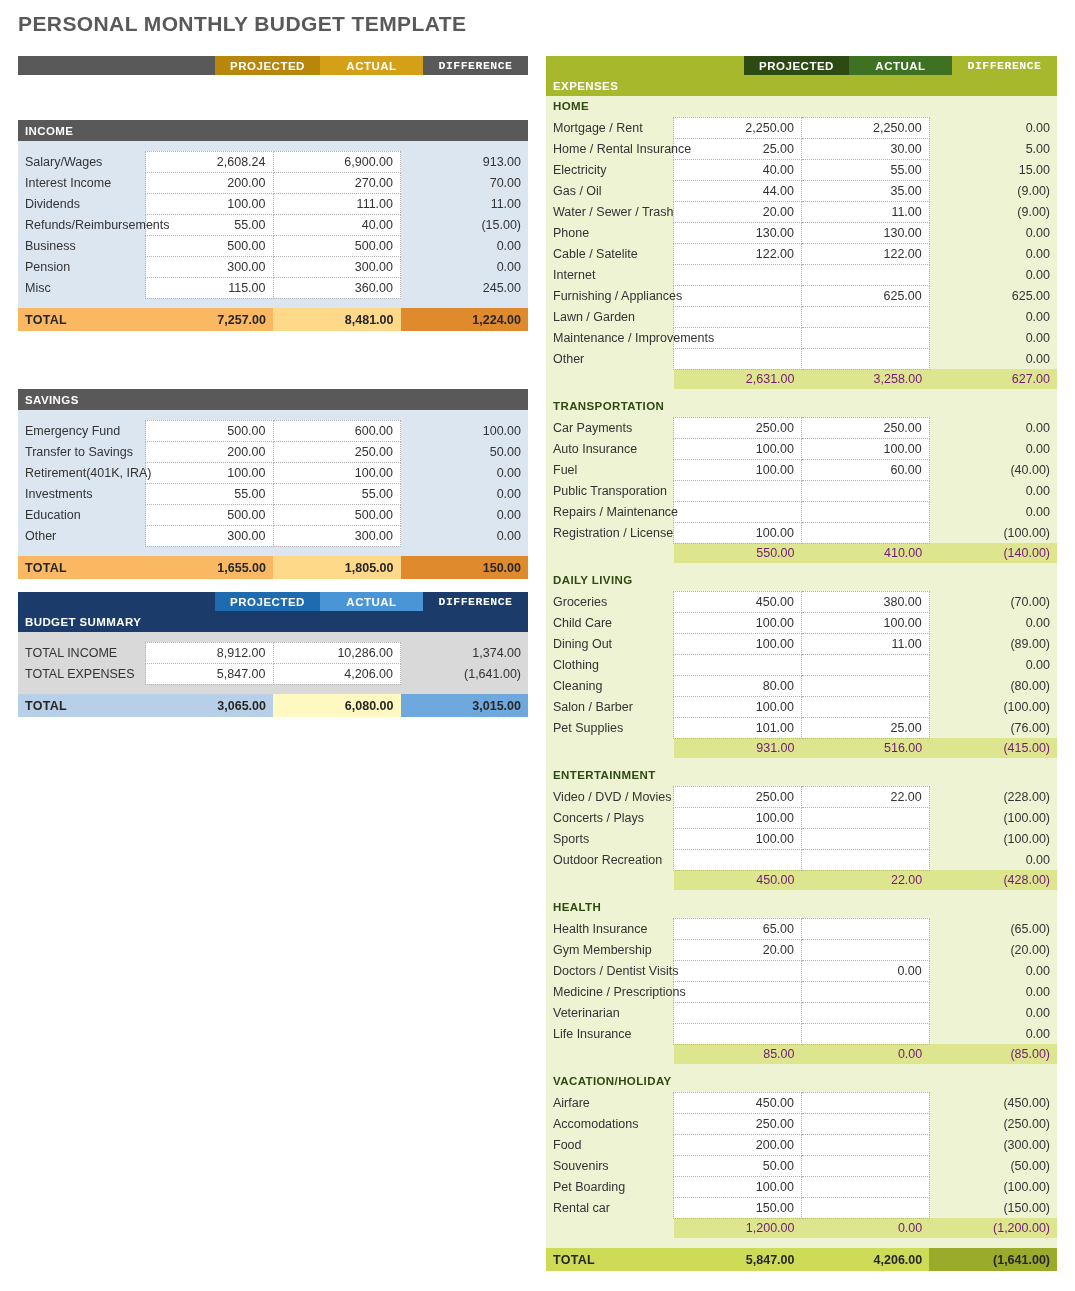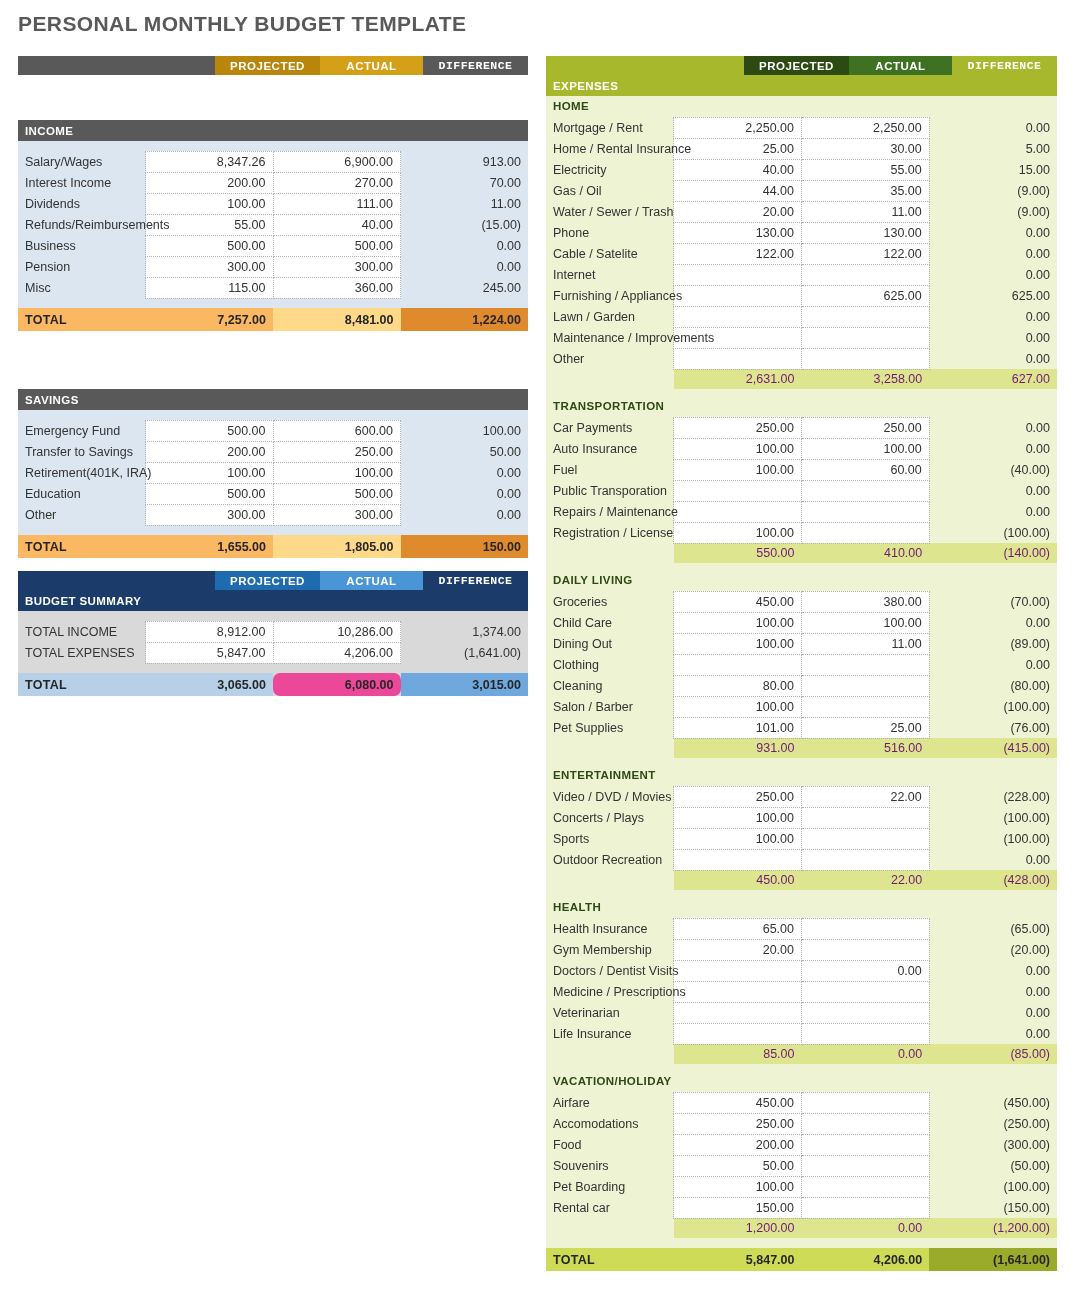--- a/index.html
+++ b/index.html
@@ -108,21 +108,21 @@
     height: 23px;
     color: #262626;
   }
   .total-row .c-label { letter-spacing: 0.3px; }
 
   .tot-gold .c-label, .tot-gold .c-proj { background: #fbb862; }
   .tot-gold .c-act  { background: #ffd98a; }
   .tot-gold .c-diff { background: #e08a2e; }
 
   .tot-blue .c-label, .tot-blue .c-proj { background: #b7d0e8; }
-  .tot-blue .c-act  { background: #ec4899; border-radius: 7px; }
+  .tot-blue .c-act  { background: #fef9c3; }
   .tot-blue .c-diff { background: #6fa8dc; }
 
   .tot-green .c-label, .tot-green .c-proj { background: #cddb56; }
   .tot-green .c-act  { background: #cddb56; }
   .tot-green .c-diff { background: #9aab2b; }
 
   
   .grp-title td {
     font-size: 11.5px;
     font-weight: bold;
@@ -157,21 +157,21 @@
     <table class="tbl body-blue">
       <tbody id="income-rows">
           <tr class="pad-row">
             <td></td>
             <td></td>
             <td></td>
             <td></td>
           </tr>
           <tr>
             <td class="c-label">Salary/Wages</td>
-            <td class="c-proj cell-in">8,347.26</td>
+            <td class="c-proj cell-in">2,608.24</td>
             <td class="c-act cell-in">6,900.00</td>
             <td class="c-diff">913.00</td>
           </tr>
           <tr>
             <td class="c-label">Interest Income</td>
             <td class="c-proj cell-in">200.00</td>
             <td class="c-act cell-in">270.00</td>
             <td class="c-diff">70.00</td>
           </tr>
           <tr>
@@ -241,20 +241,26 @@
           <tr>
             <td class="c-label">Transfer to Savings</td>
             <td class="c-proj cell-in">200.00</td>
             <td class="c-act cell-in">250.00</td>
             <td class="c-diff">50.00</td>
           </tr>
           <tr>
             <td class="c-label">Retirement(401K, IRA)</td>
             <td class="c-proj cell-in">100.00</td>
             <td class="c-act cell-in">100.00</td>
+            <td class="c-diff">0.00</td>
+          </tr>
+          <tr>
+            <td class="c-label">Investments</td>
+            <td class="c-proj cell-in">55.00</td>
+            <td class="c-act cell-in">55.00</td>
             <td class="c-diff">0.00</td>
           </tr>
           <tr>
             <td class="c-label">Education</td>
             <td class="c-proj cell-in">500.00</td>
             <td class="c-act cell-in">500.00</td>
             <td class="c-diff">0.00</td>
           </tr>
           <tr>
             <td class="c-label">Other</td>

